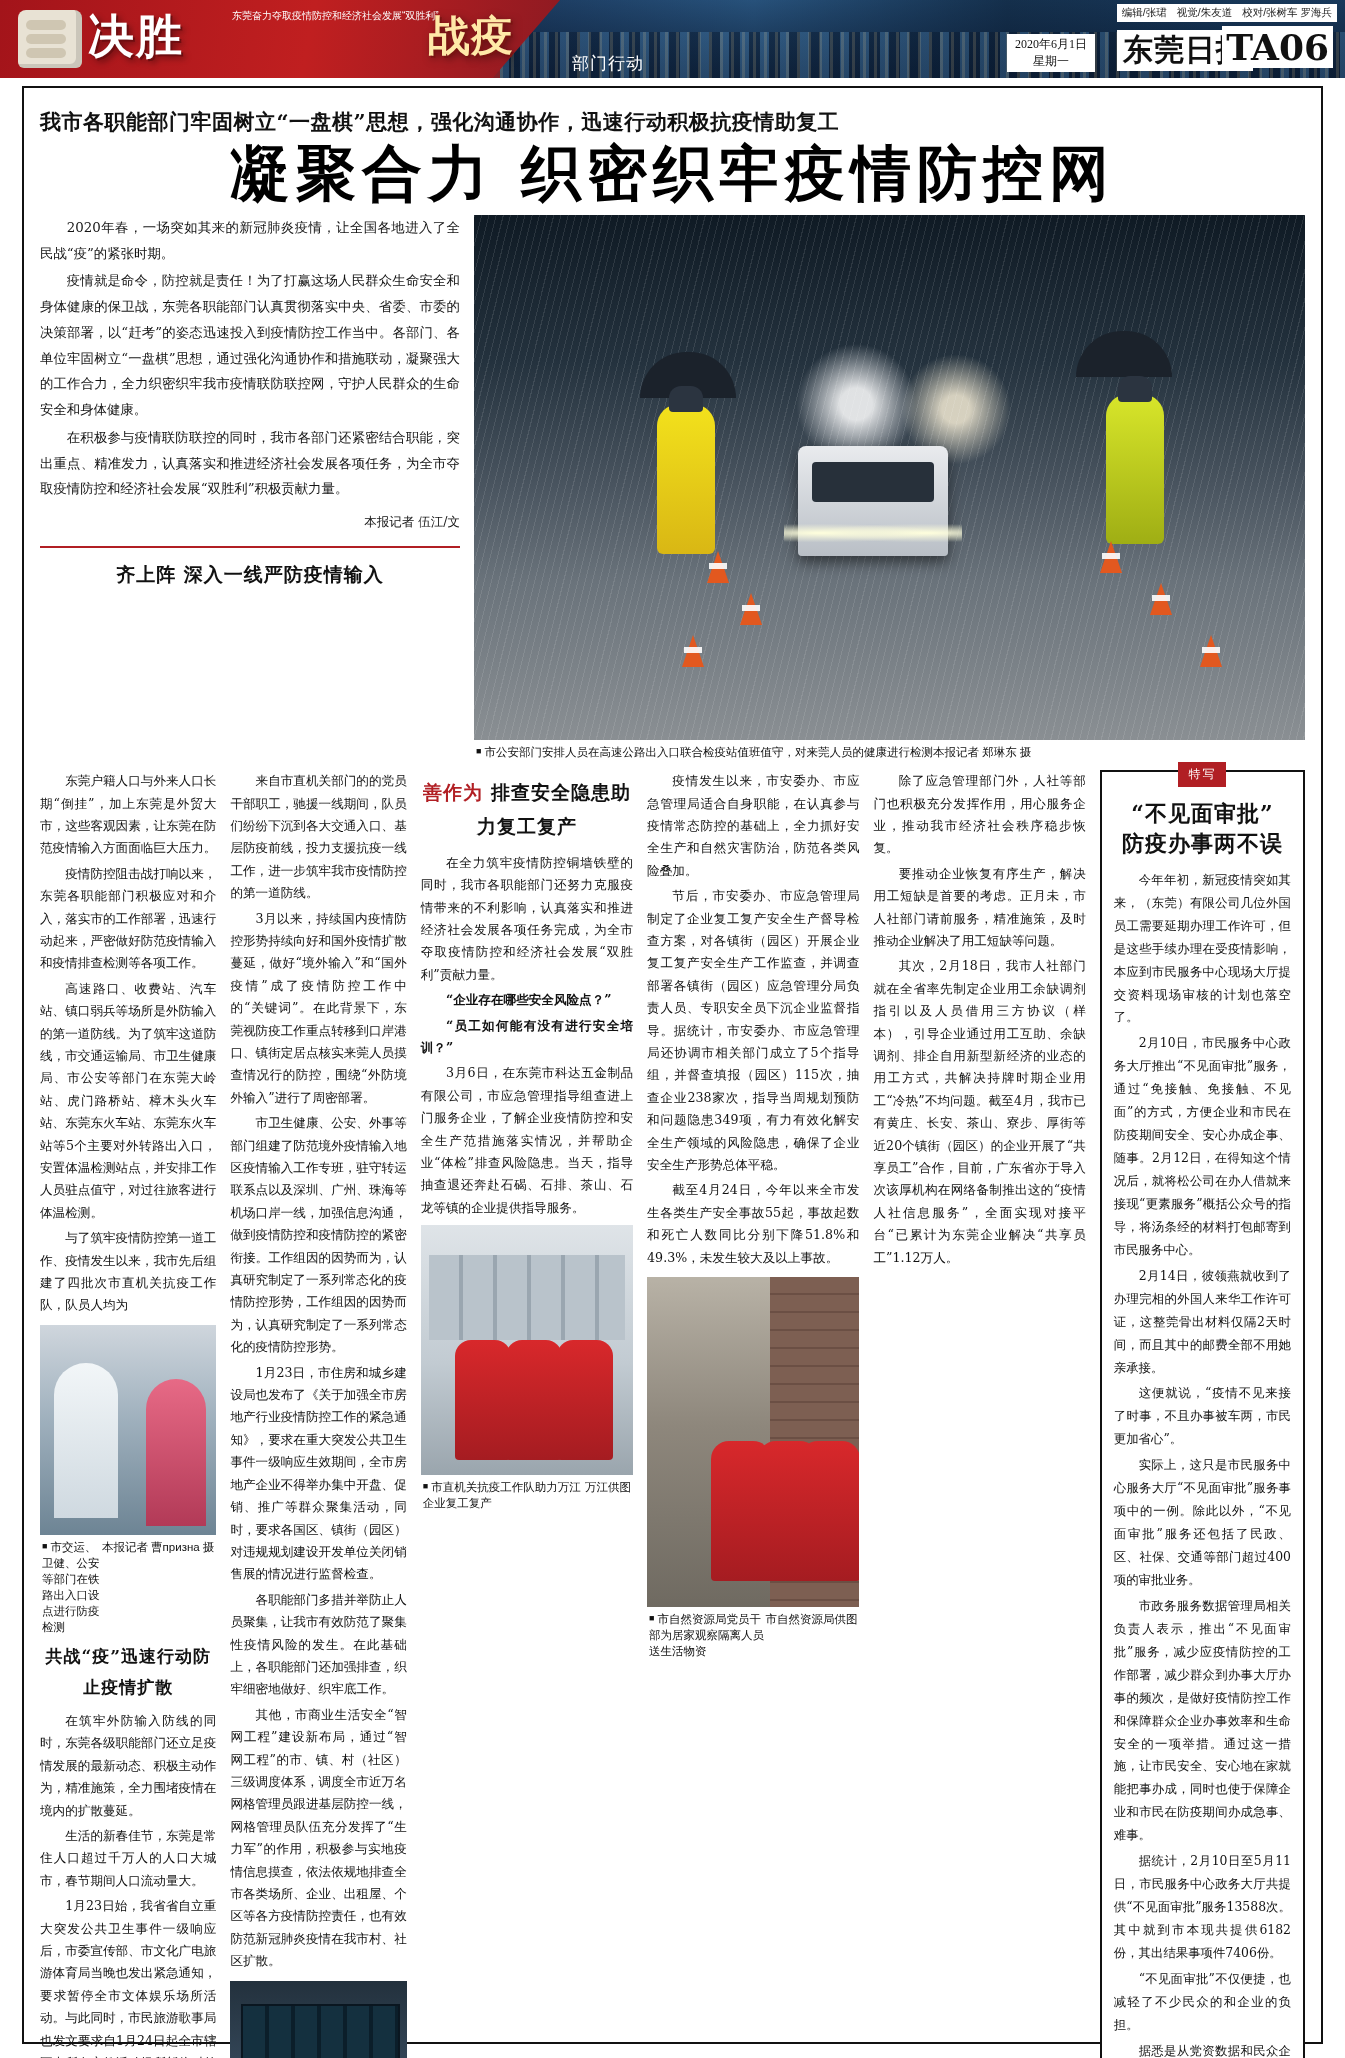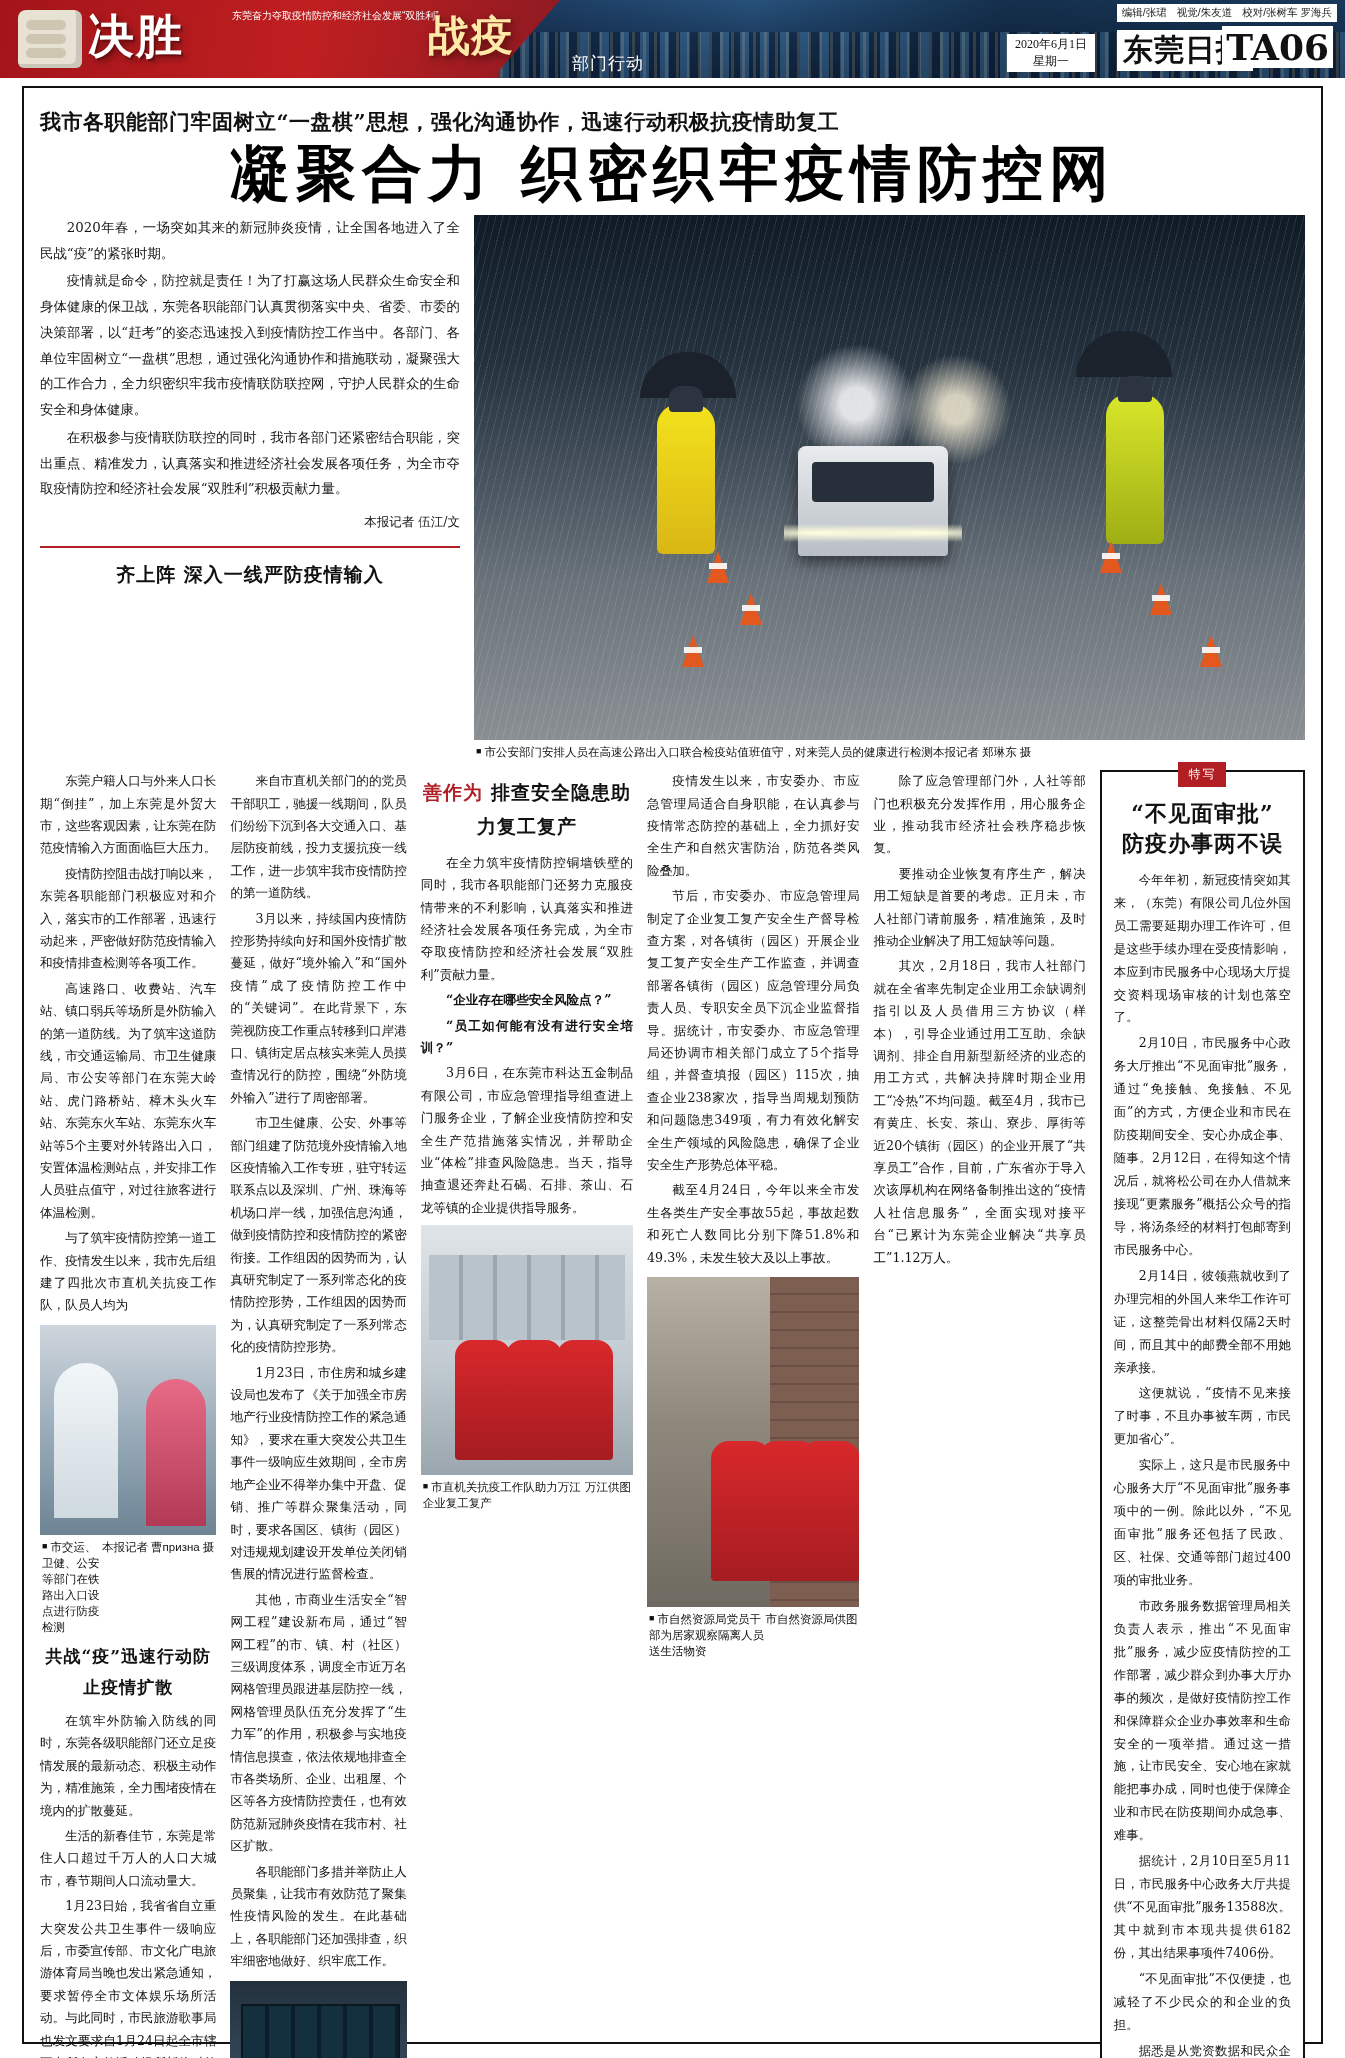--- a/index.html
+++ b/index.html
@@ -325,22 +325,22 @@
         <p>1月23日始，我省省自立重大突发公共卫生事件一级响应后，市委宣传部、市文化广电旅游体育局当晚也发出紧急通知，要求暂停全市文体娱乐场所活动。与此同时，市民旅游歌事局也发文要求自1月24日起全市辖区内所有宗教活动场所暂停对外开放，大型活动停办等项及其他场所新年祈福活动等全部取消。</p>
 
       </div>
 
       <div class="col c2">
         <p>来自市直机关部门的的党员干部职工，驰援一线期间，队员们纷纷下沉到各大交通入口、基层防疫前线，投力支援抗疫一线工作，进一步筑牢我市疫情防控的第一道防线。</p>
         <p>3月以来，持续国内疫情防控形势持续向好和国外疫情扩散蔓延，做好“境外输入”和“国外疫情”成了疫情防控工作中的“关键词”。在此背景下，东莞视防疫工作重点转移到口岸港口、镇街定居点核实来莞人员摸查情况行的防控，围绕“外防境外输入”进行了周密部署。</p>
         <p>市卫生健康、公安、外事等部门组建了防范境外疫情输入地区疫情输入工作专班，驻守转运联系点以及深圳、广州、珠海等机场口岸一线，加强信息沟通，做到疫情防控和疫情防控的紧密衔接。工作组因的因势而为，认真研究制定了一系列常态化的疫情防控形势，工作组因的因势而为，认真研究制定了一系列常态化的疫情防控形势。</p>
         <p></p>
         <p>1月23日，市住房和城乡建设局也发布了《关于加强全市房地产行业疫情防控工作的紧急通知》，要求在重大突发公共卫生事件一级响应生效期间，全市房地产企业不得举办集中开盘、促销、推广等群众聚集活动，同时，要求各国区、镇街（园区）对违规规划建设开发单位关闭销售展的情况进行监督检查。</p>
+        <p>各职能部门多措并举防止人员聚集，让我市有效防范了聚集性疫情风险的发生。在此基础上，各职能部门还加强排查，织牢细密地做好、织牢底工作。</p>
         <p>其他，市商业生活安全“智网工程”建设新布局，通过“智网工程”的市、镇、村（社区）三级调度体系，调度全市近万名网格管理员跟进基层防控一线，网格管理员队伍充分发挥了“生力军”的作用，积极参与实地疫情信息摸查，依法依规地排查全市各类场所、企业、出租屋、个区等各方疫情防控责任，也有效防范新冠肺炎疫情在我市村、社区扩散。</p>
-        <p>各职能部门多措并举防止人员聚集，让我市有效防范了聚集性疫情风险的发生。在此基础上，各职能部门还加强排查，织牢细密地做好、织牢底工作。</p>
 
         <div class="photo ph-control" style="margin-top:8px;"></div>
 
       </div>
 
       <div class="col c3">
         <div class="sec-title">
           <span class="tag">善作为</span><span>排查安全隐患助力复工复产</span>
         </div>
         <p>在全力筑牢疫情防控铜墙铁壁的同时，我市各职能部门还努力克服疫情带来的不利影响，认真落实和推进经济社会发展各项任务完成，为全市夺取疫情防控和经济社会发展“双胜利”贡献力量。</p>

